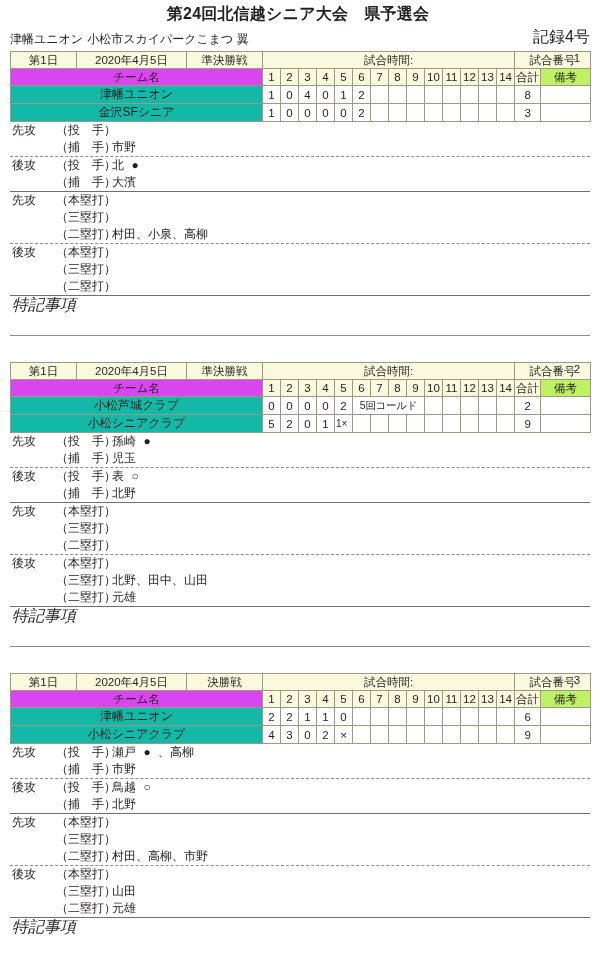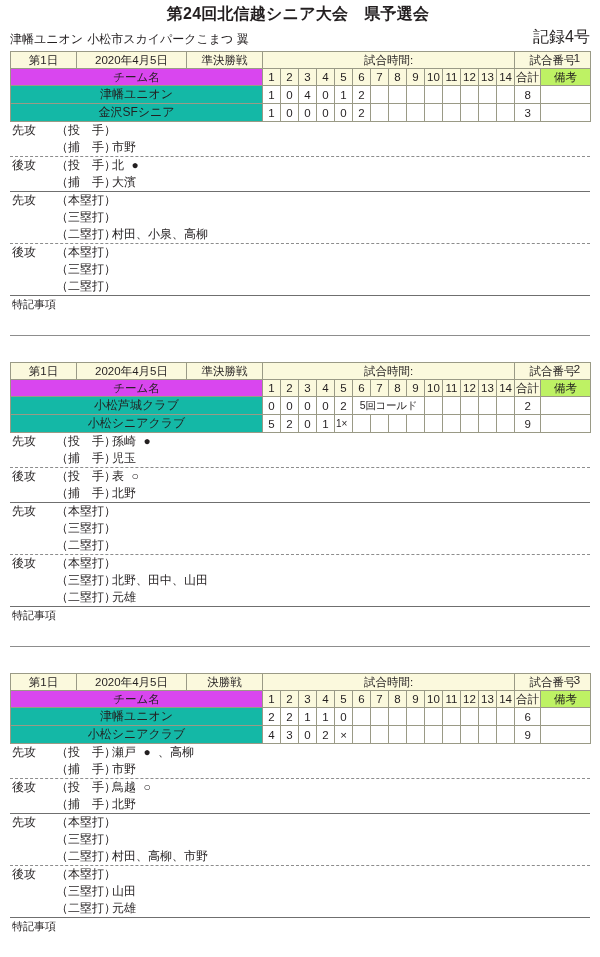--- a/index.html
+++ b/index.html
@@ -88,22 +88,23 @@
   .dmark{display:inline-block;width:22px;text-align:center;}
   .dextra{white-space:nowrap;}
 
   .sep-solid{border-top:1px solid #6f6f6f;height:0;font-size:0;line-height:0;}
   .sep-dashed{border-top:1px dashed #8d8d8d;height:0;font-size:0;line-height:0;}
   .sep-thin{border-top:1px solid #8d8d8d;height:0;font-size:0;line-height:0;}
 
   .notes{
     height:17px;
     line-height:17px;
-    font-size:11px;
+    font-size:16px;
     padding-left:2px;
+    font-style:italic;
   }
   .notes-body{height:22px;}
   .pos-label{letter-spacing:0;}
 </style>
 </head>
 <body>
 
 <div class="page">
 
   <div class="doc-title">第24回北信越シニア大会　県予選会</div>

